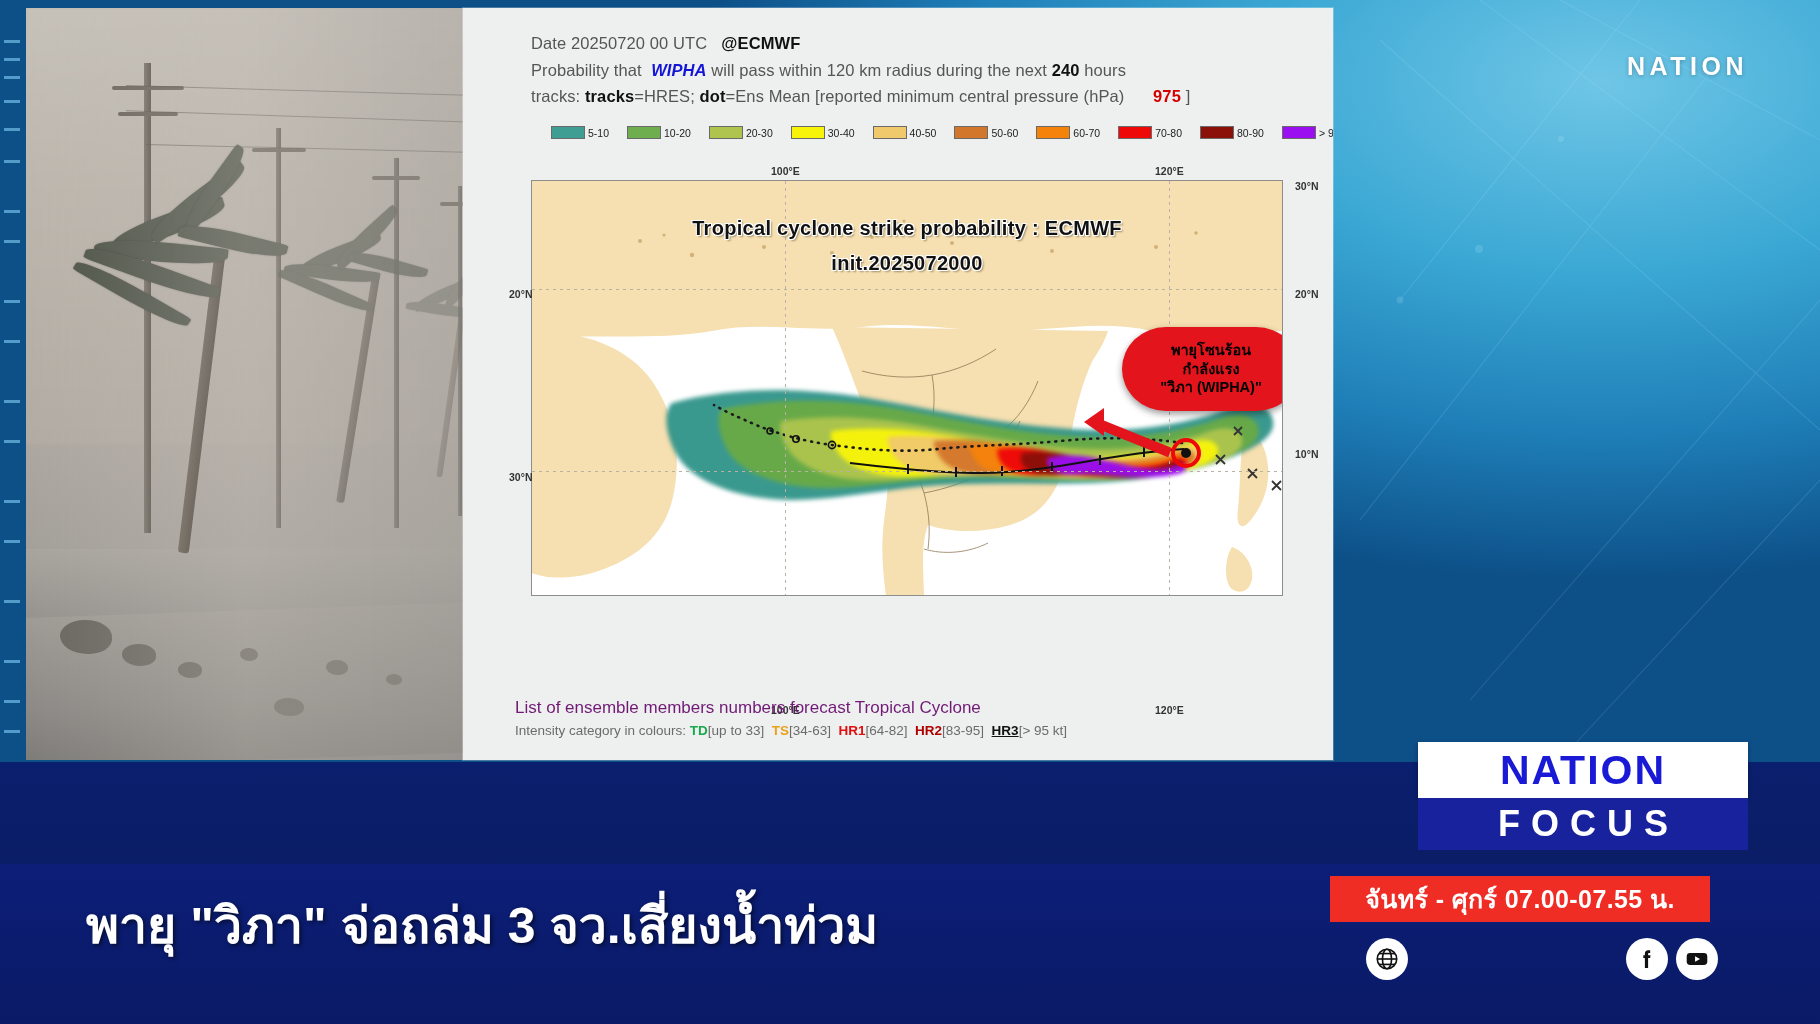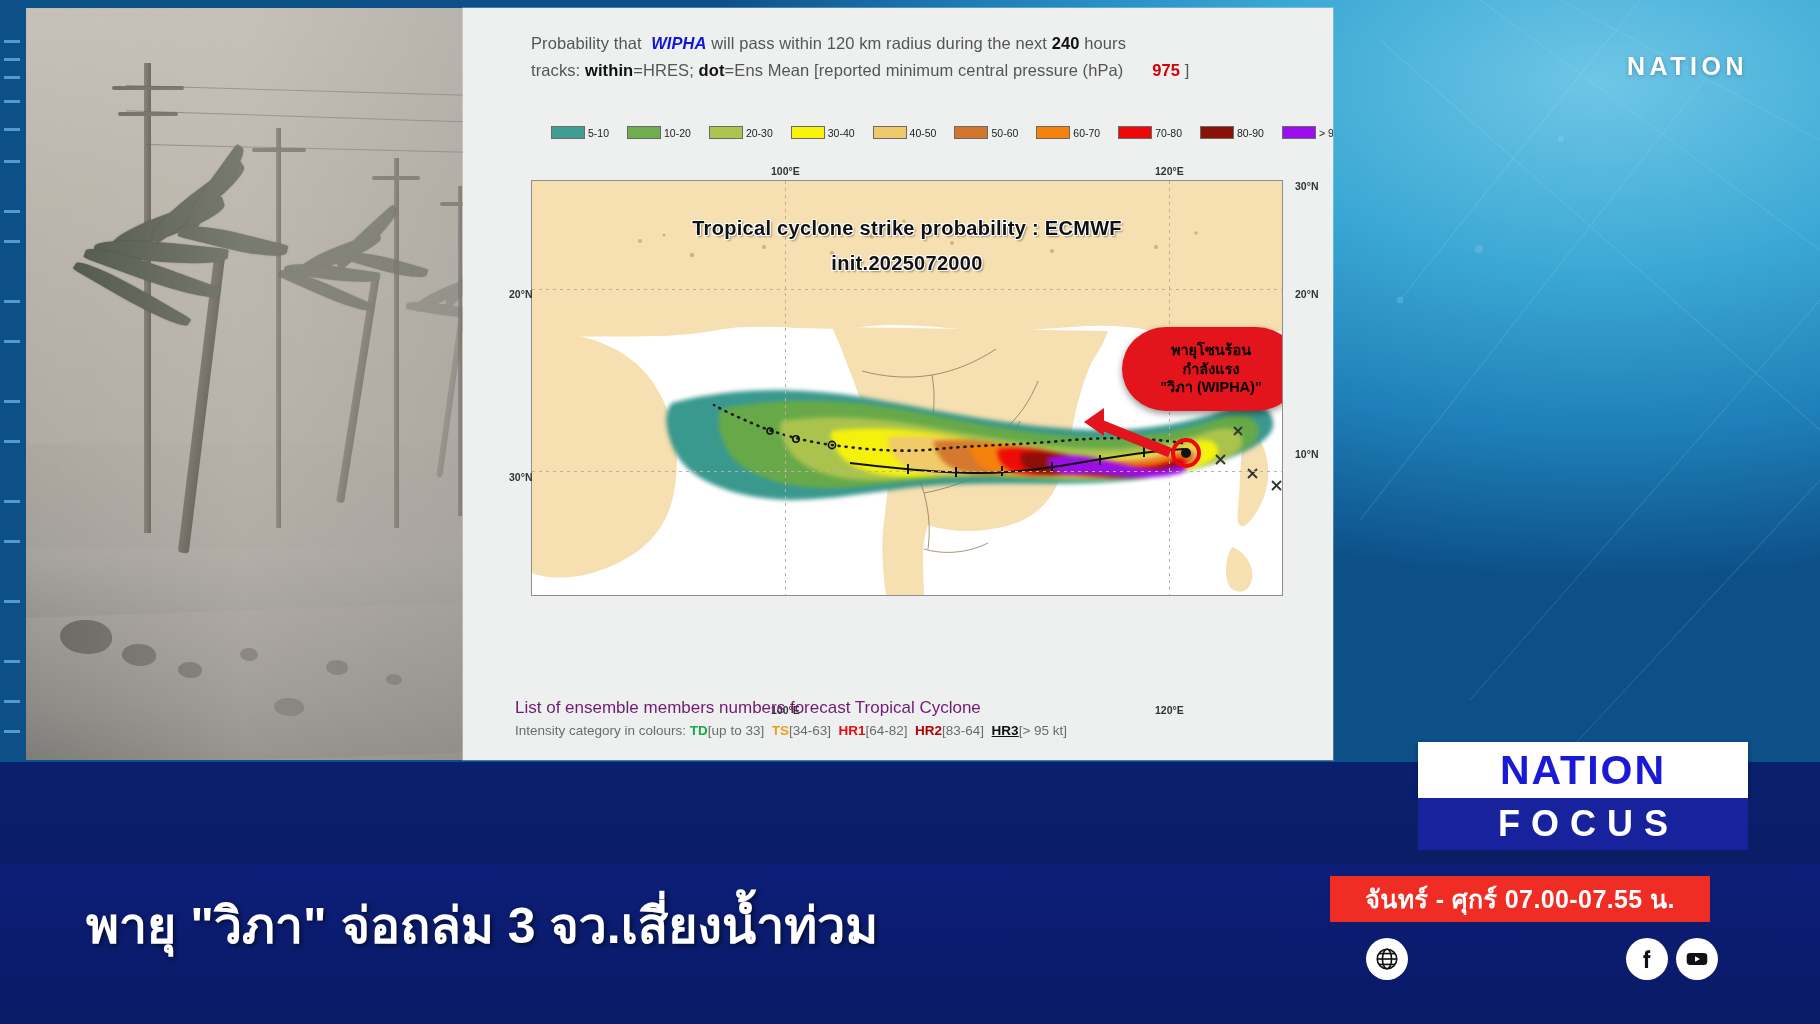--- a/index.html
+++ b/index.html
@@ -279,29 +279,33 @@
     <div class="rock" style="left:360px; top:666px; width:16px; height:11px;"></div>
     <div class="rock" style="left:248px; top:690px; width:30px; height:18px;"></div>
 
     <div class="haze"></div>
   </div>
 
   <div class="map-panel">
 
     <div class="map-head">
       <div class="ln">
+        <span>Date 20250720 00 UTC</span>
+        &nbsp;&nbsp;<span class="ecm">@ECMWF</span>
+      </div>
+      <div class="ln">
         <span>Probability that</span>
         &nbsp;<span class="wipha">WIPHA</span>
         <span>will pass within 120 km radius during the next</span>
         <span class="hrs">240</span>
         <span>hours</span>
       </div>
       <div class="ln">
         <span>tracks:</span>
-        <b>within</b><span>=HRES;</span>
+        <b>tracks</b><span>=HRES;</span>
         <b>dot</b><span>=Ens Mean [reported minimum central pressure (hPa)</span>
         <span class="pres">975</span>
         <span>]</span>
       </div>
     </div>
 
     <div class="prob-legend" id="prob-legend">
         <div class="pl-item">
           <div class="pl-swatch" style="background: rgb(63, 158, 148);"></div>
           <div class="pl-label">5-10</div>
@@ -545,21 +549,21 @@
     <div class="axlab" style="left:308px; top:696px;">100°E</div>
     <div class="axlab" style="left:692px; top:696px;">120°E</div>
 
     <div class="map-foot">
       <div class="f1">List of ensemble members numbers forecast Tropical Cyclone</div>
       <div class="f2">
         <span>Intensity category in colours:</span>
         <span class="c-td">TD</span><span>[up to 33]</span>&nbsp;
         <span class="c-ts">TS</span><span>[34-63]</span>&nbsp;
         <span class="c-h1">HR1</span><span>[64-82]</span>&nbsp;
-        <span class="c-h2">HR2</span><span>[83-64]</span>&nbsp;
+        <span class="c-h2">HR2</span><span>[83-95]</span>&nbsp;
         <span class="c-h3">HR3</span><span>[&gt; 95 kt]</span>
       </div>
     </div>
   </div>
 
   <div class="nation-mark">NATION</div>
 
   <div class="nf-logo">
     <div class="nf-top">
       <span>NATION</span>

